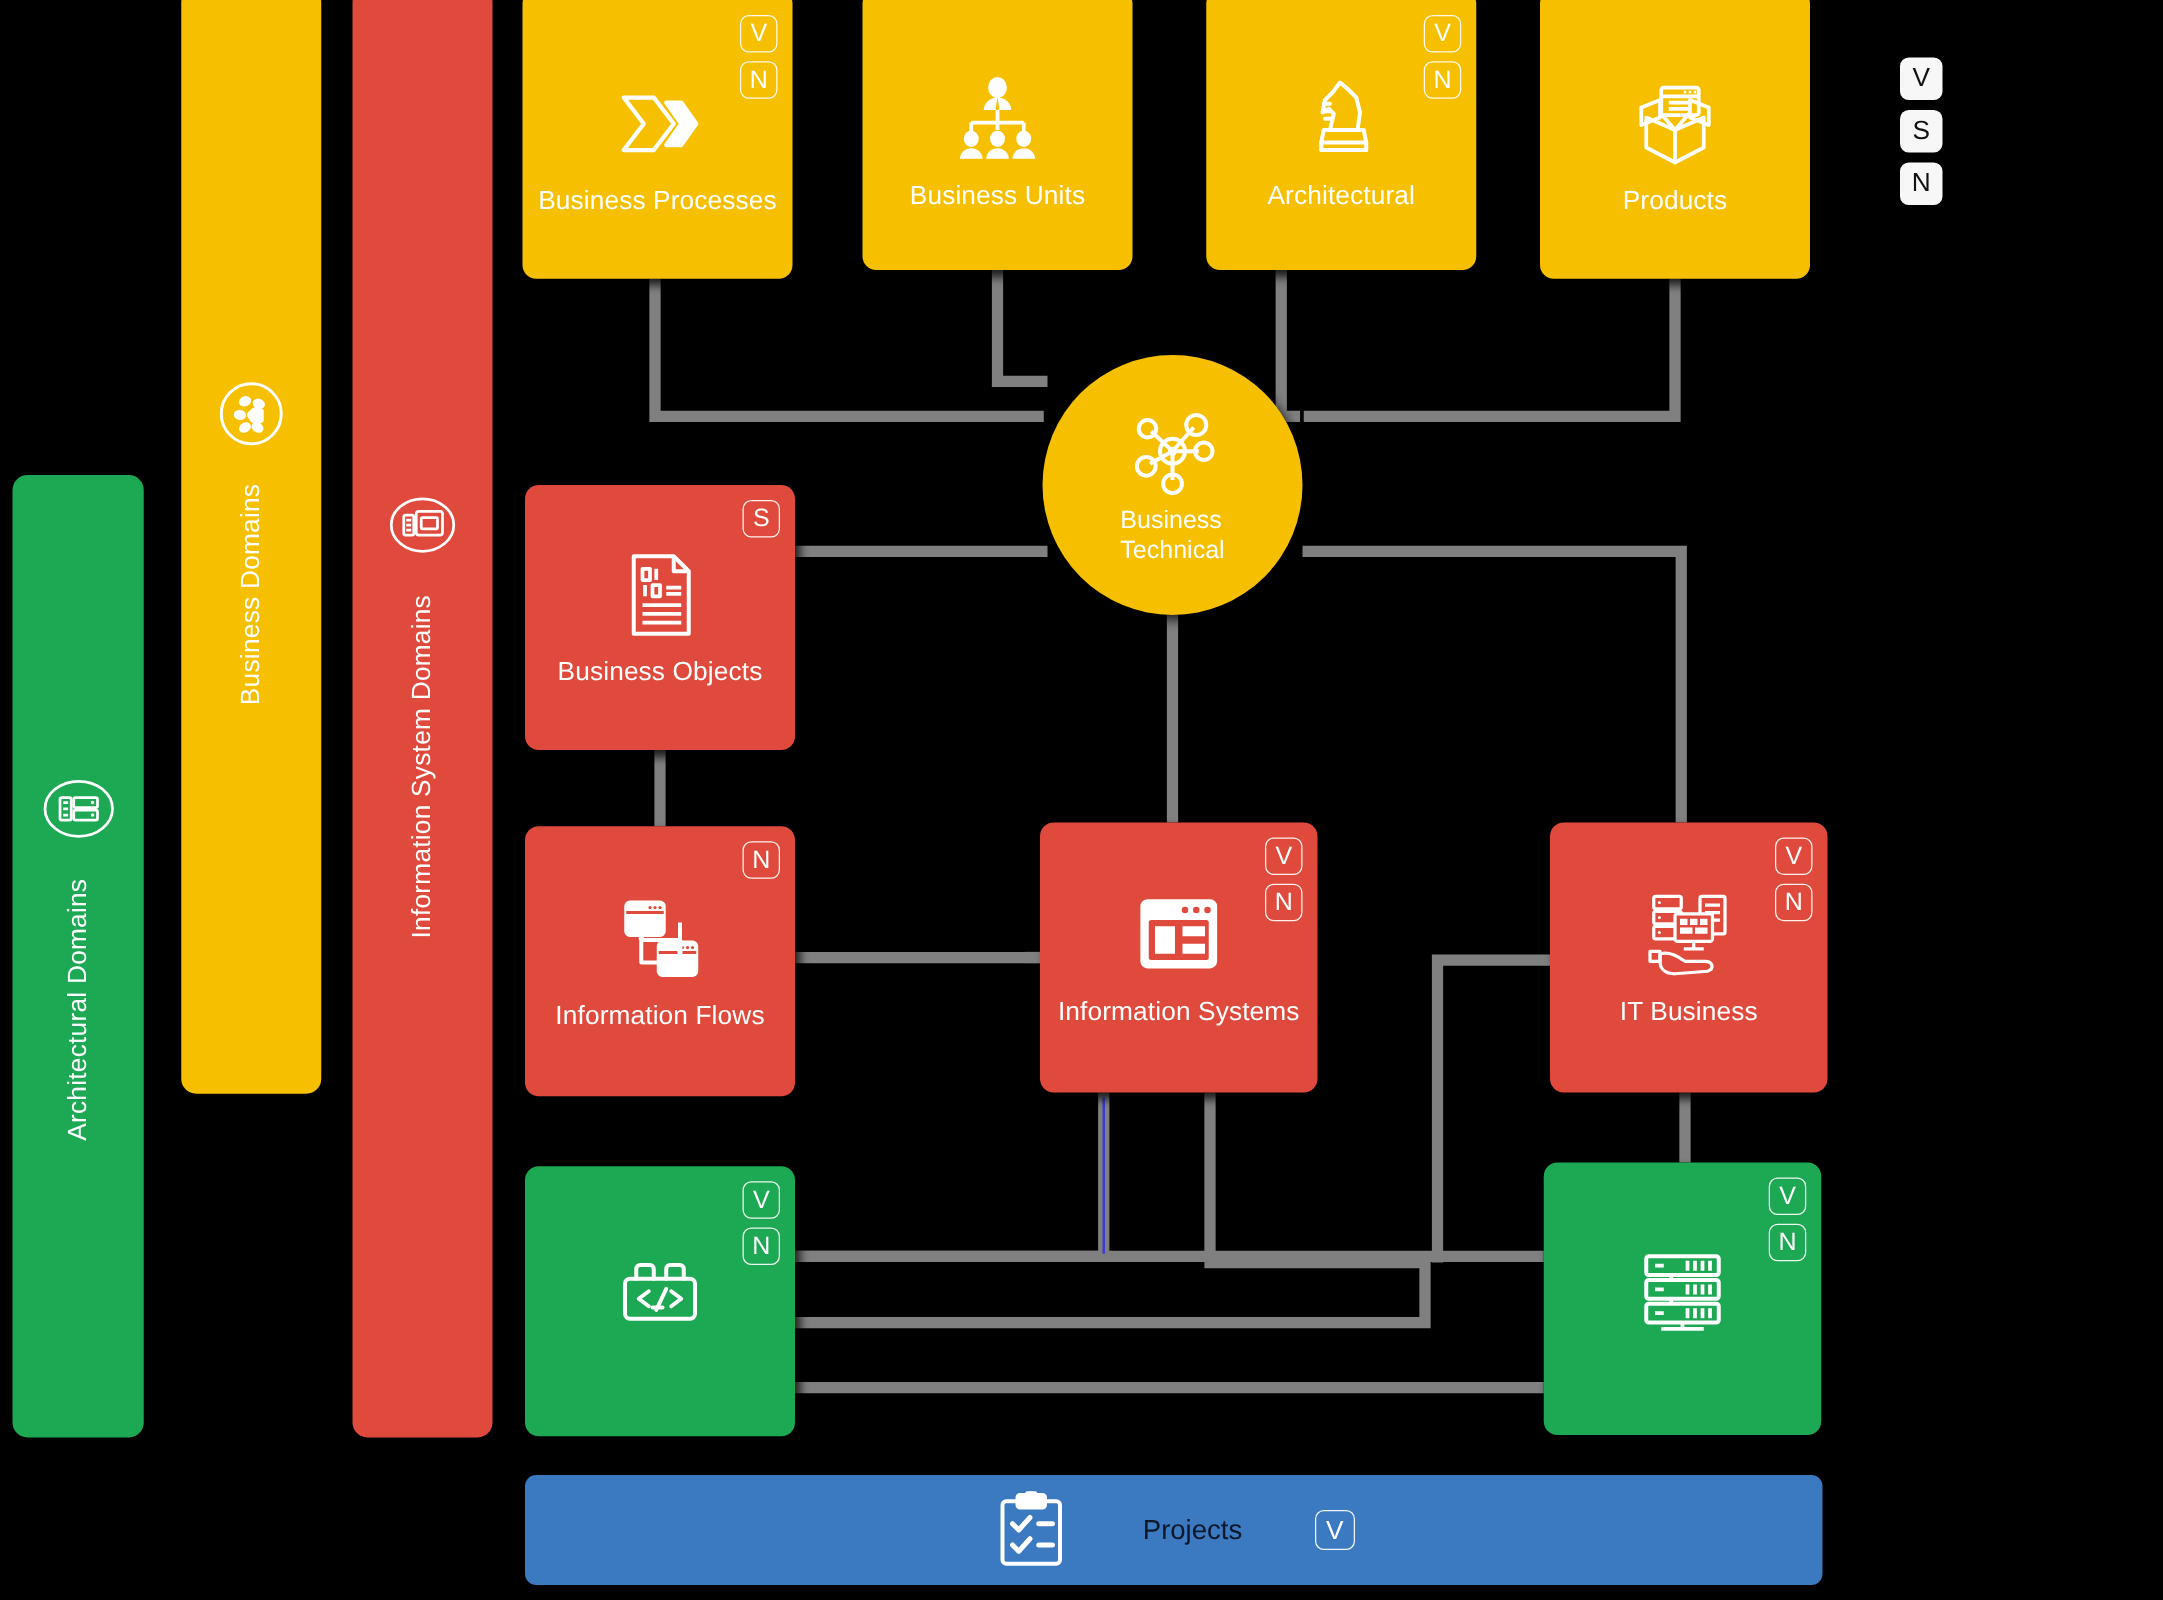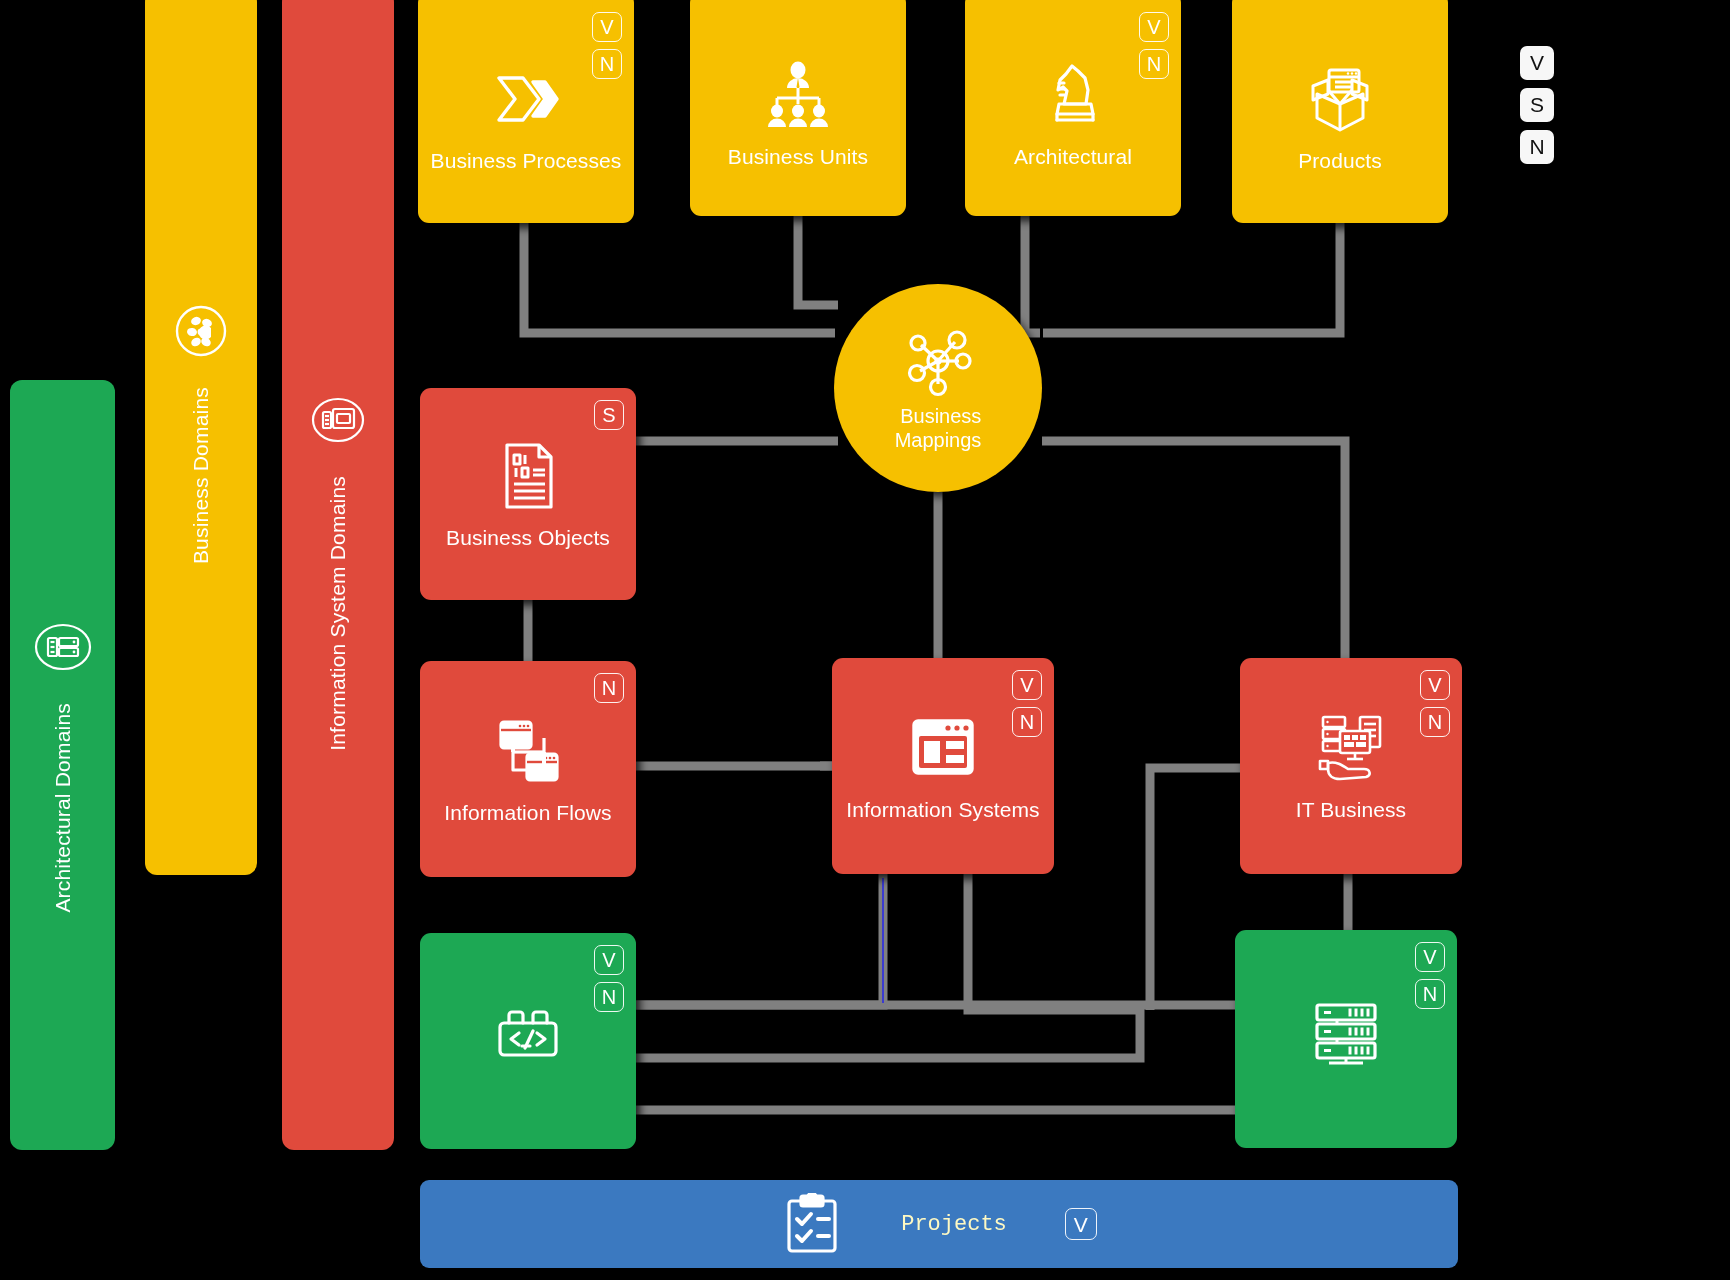--- a/index.html
+++ b/index.html
@@ -112,37 +112,37 @@
     display: flex;
     flex-direction: column;
     align-items: center;
     justify-content: center;
   }
   .hub .hub-icon { width: 74px; height: 74px; margin-bottom: 6px; }
   .hub .hub-title {
     color: #ffffff;
     font-size: 20px;
     line-height: 24px;
-    text-align: right;
+    text-align: left;
   }
 
   
   .projects {
     position: absolute;
     border-radius: 9px;
     box-shadow: 3px 4px 8px rgba(0,0,0,0.8);
     z-index: 3;
     display: flex;
     flex-direction: row;
     align-items: center;
     justify-content: center;
     gap: 58px;
   }
   .projects .p-icon { width: 62px; height: 62px; }
-  .projects .p-title { color: #fef9c3; font-size: 22px; font-family: Liberation Mono, monospace; }
+  .projects .p-title { color: #0f172a; font-size: 22px; }
   .projects .badge { width: 32px; height: 32px; font-size: 21px; }
 
   
   .legend {
     position: absolute;
     z-index: 6;
     display: flex;
     flex-direction: column;
     gap: 8px;
   }
@@ -509,21 +509,21 @@
         <circle cx="37" cy="37" r="3.6" fill="#ffffff" stroke="none"></circle>
         <circle cx="17" cy="19" r="7"></circle>
         <circle cx="56" cy="16" r="8"></circle>
         <circle cx="62" cy="37" r="7"></circle>
         <circle cx="16" cy="49" r="7.5"></circle>
         <circle cx="37" cy="63" r="7.5"></circle>
       </svg>
     </span>
     <span class="hub-title">
       <span>Business</span><br>
-      <span>Mappings</span>
+      <span>Technical</span>
     </span>
   </div>
 
   <div class="projects" style="left:420px; top:1180px; width:1038px; height:88px; background:#3b79c0;">
     <span class="p-icon">
       <svg viewBox="0 0 62 62" width="62" height="62" fill="none" stroke="#ffffff" stroke-width="3.2" stroke-linejoin="round" stroke-linecap="round">
         <rect x="8" y="8" width="46" height="50" rx="3"></rect>
         <rect x="20" y="3" width="22" height="10" rx="2" fill="#ffffff" stroke="#ffffff"></rect>
         <circle cx="31" cy="4" r="4" fill="#ffffff" stroke="#ffffff"></circle>
         <path d="M16 26 L21 31 L30 21" stroke-width="4"></path>

